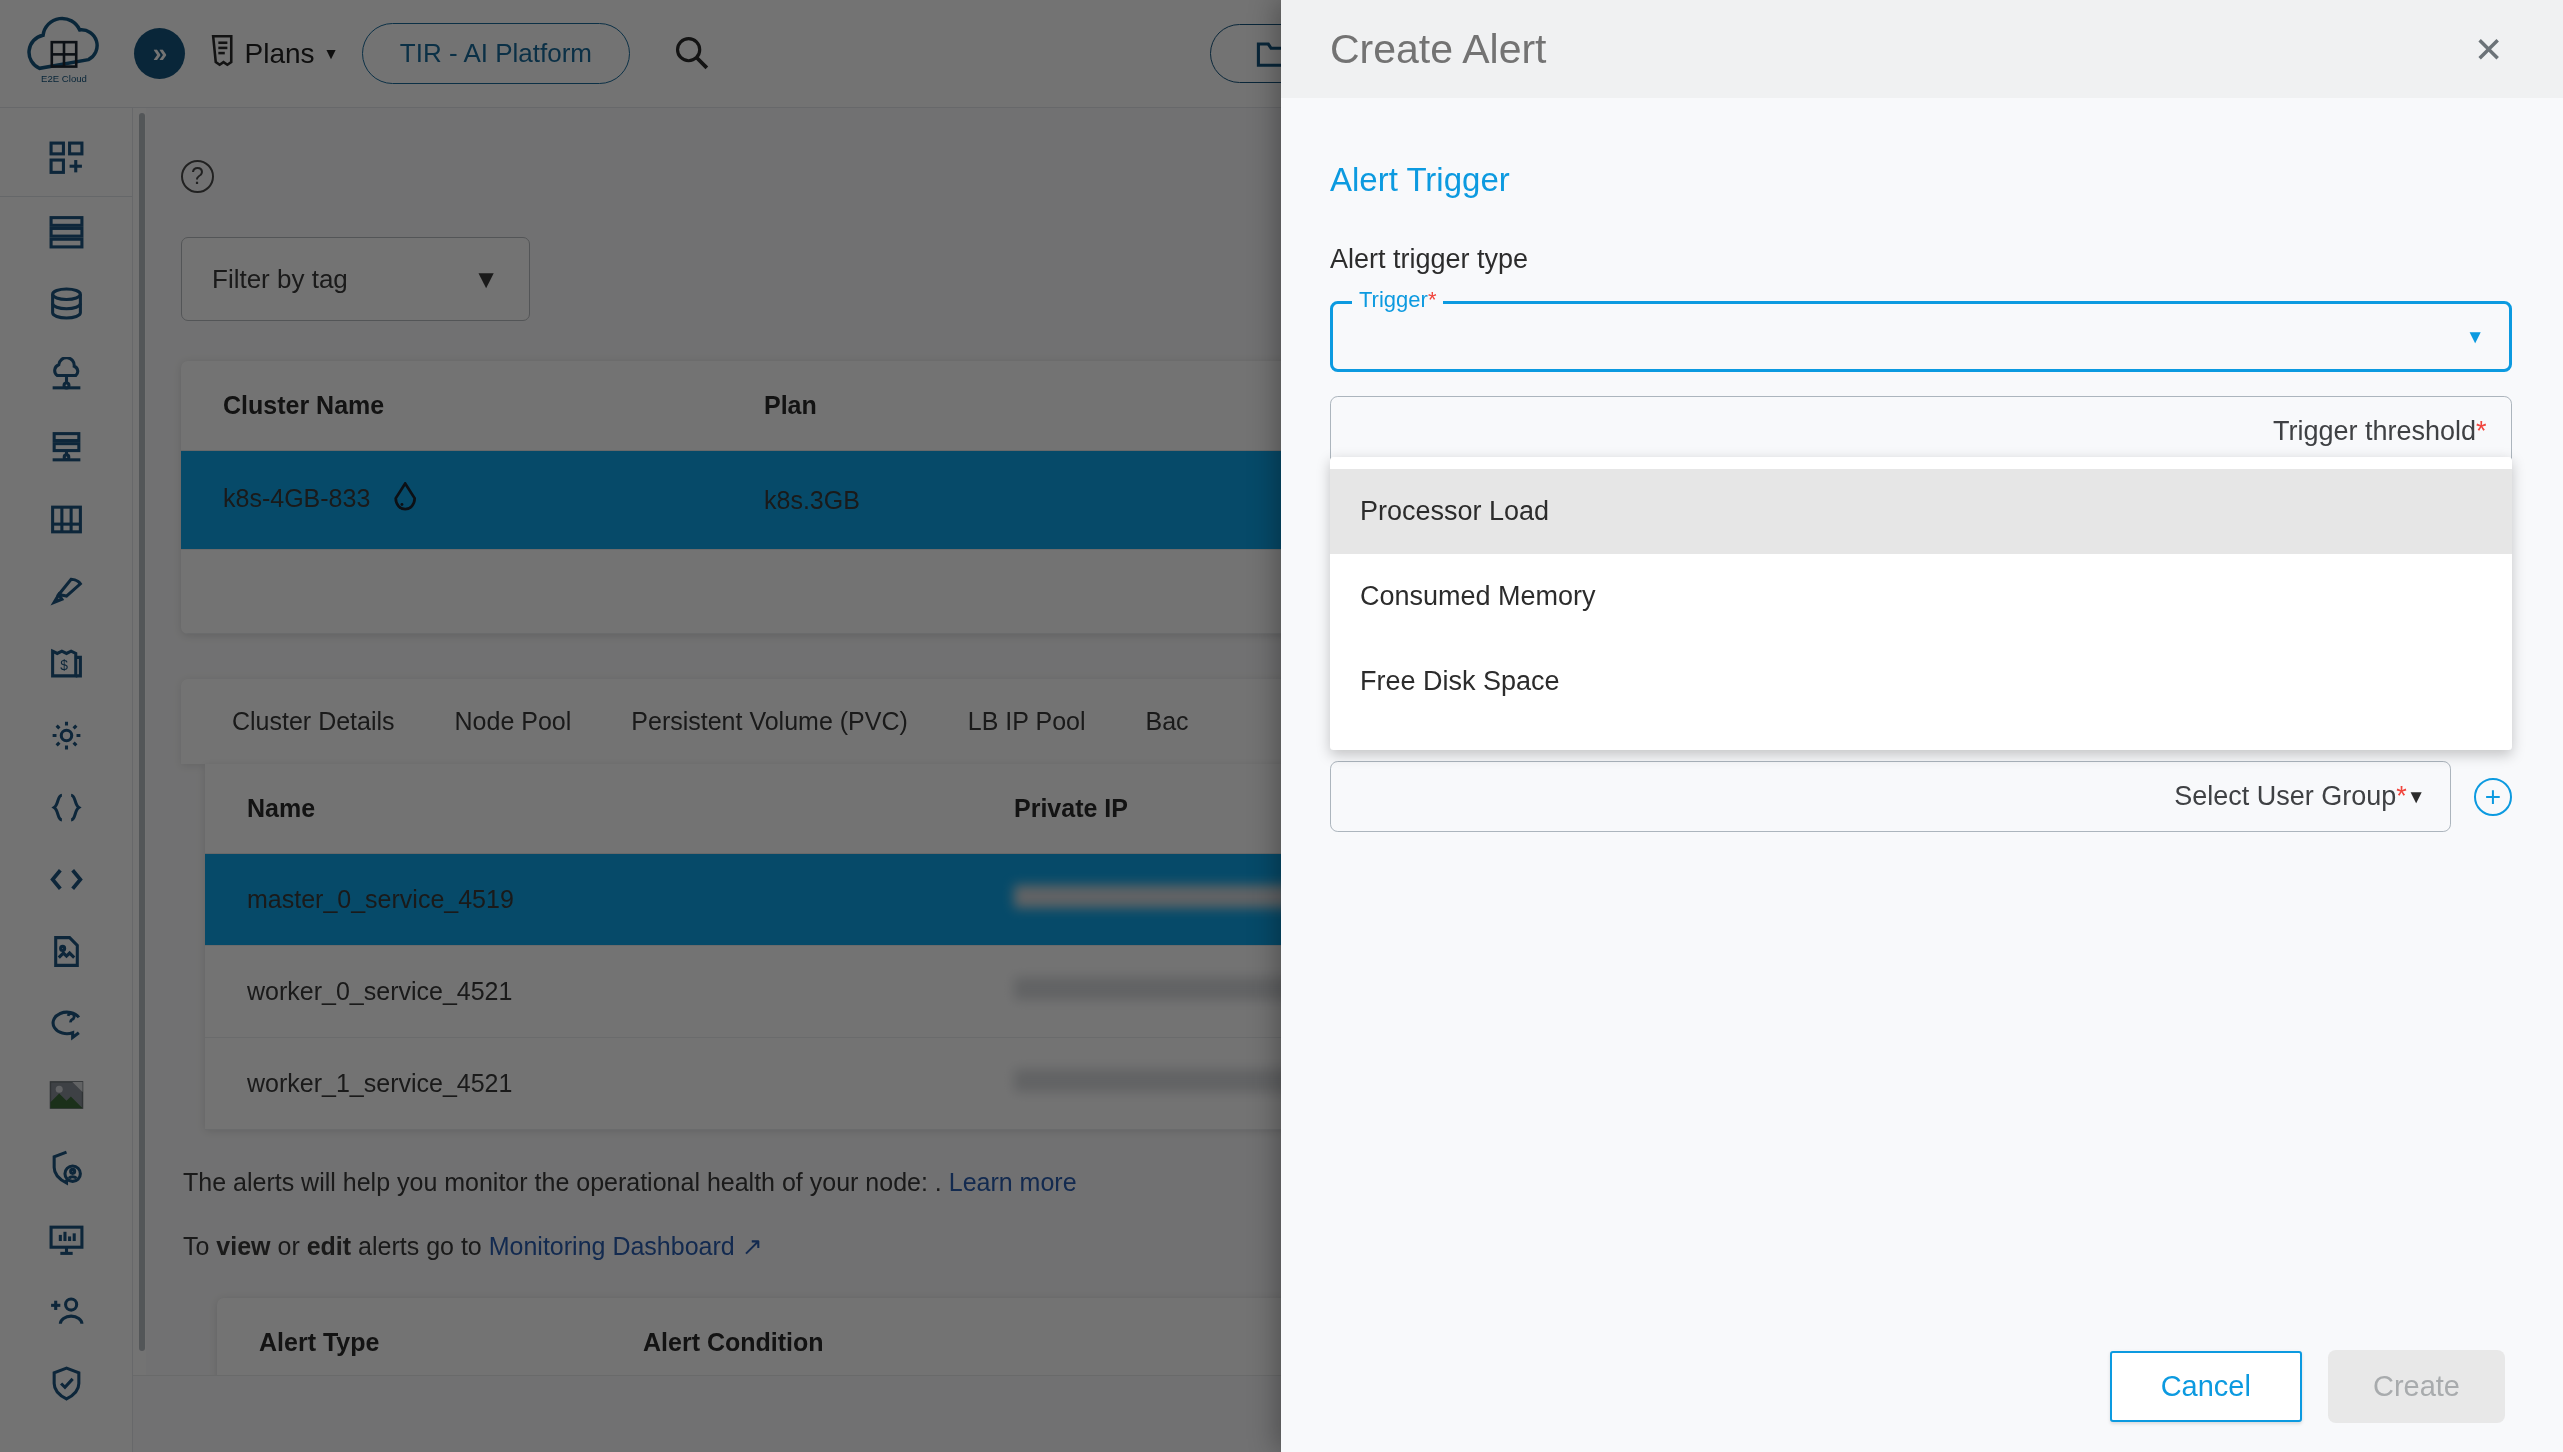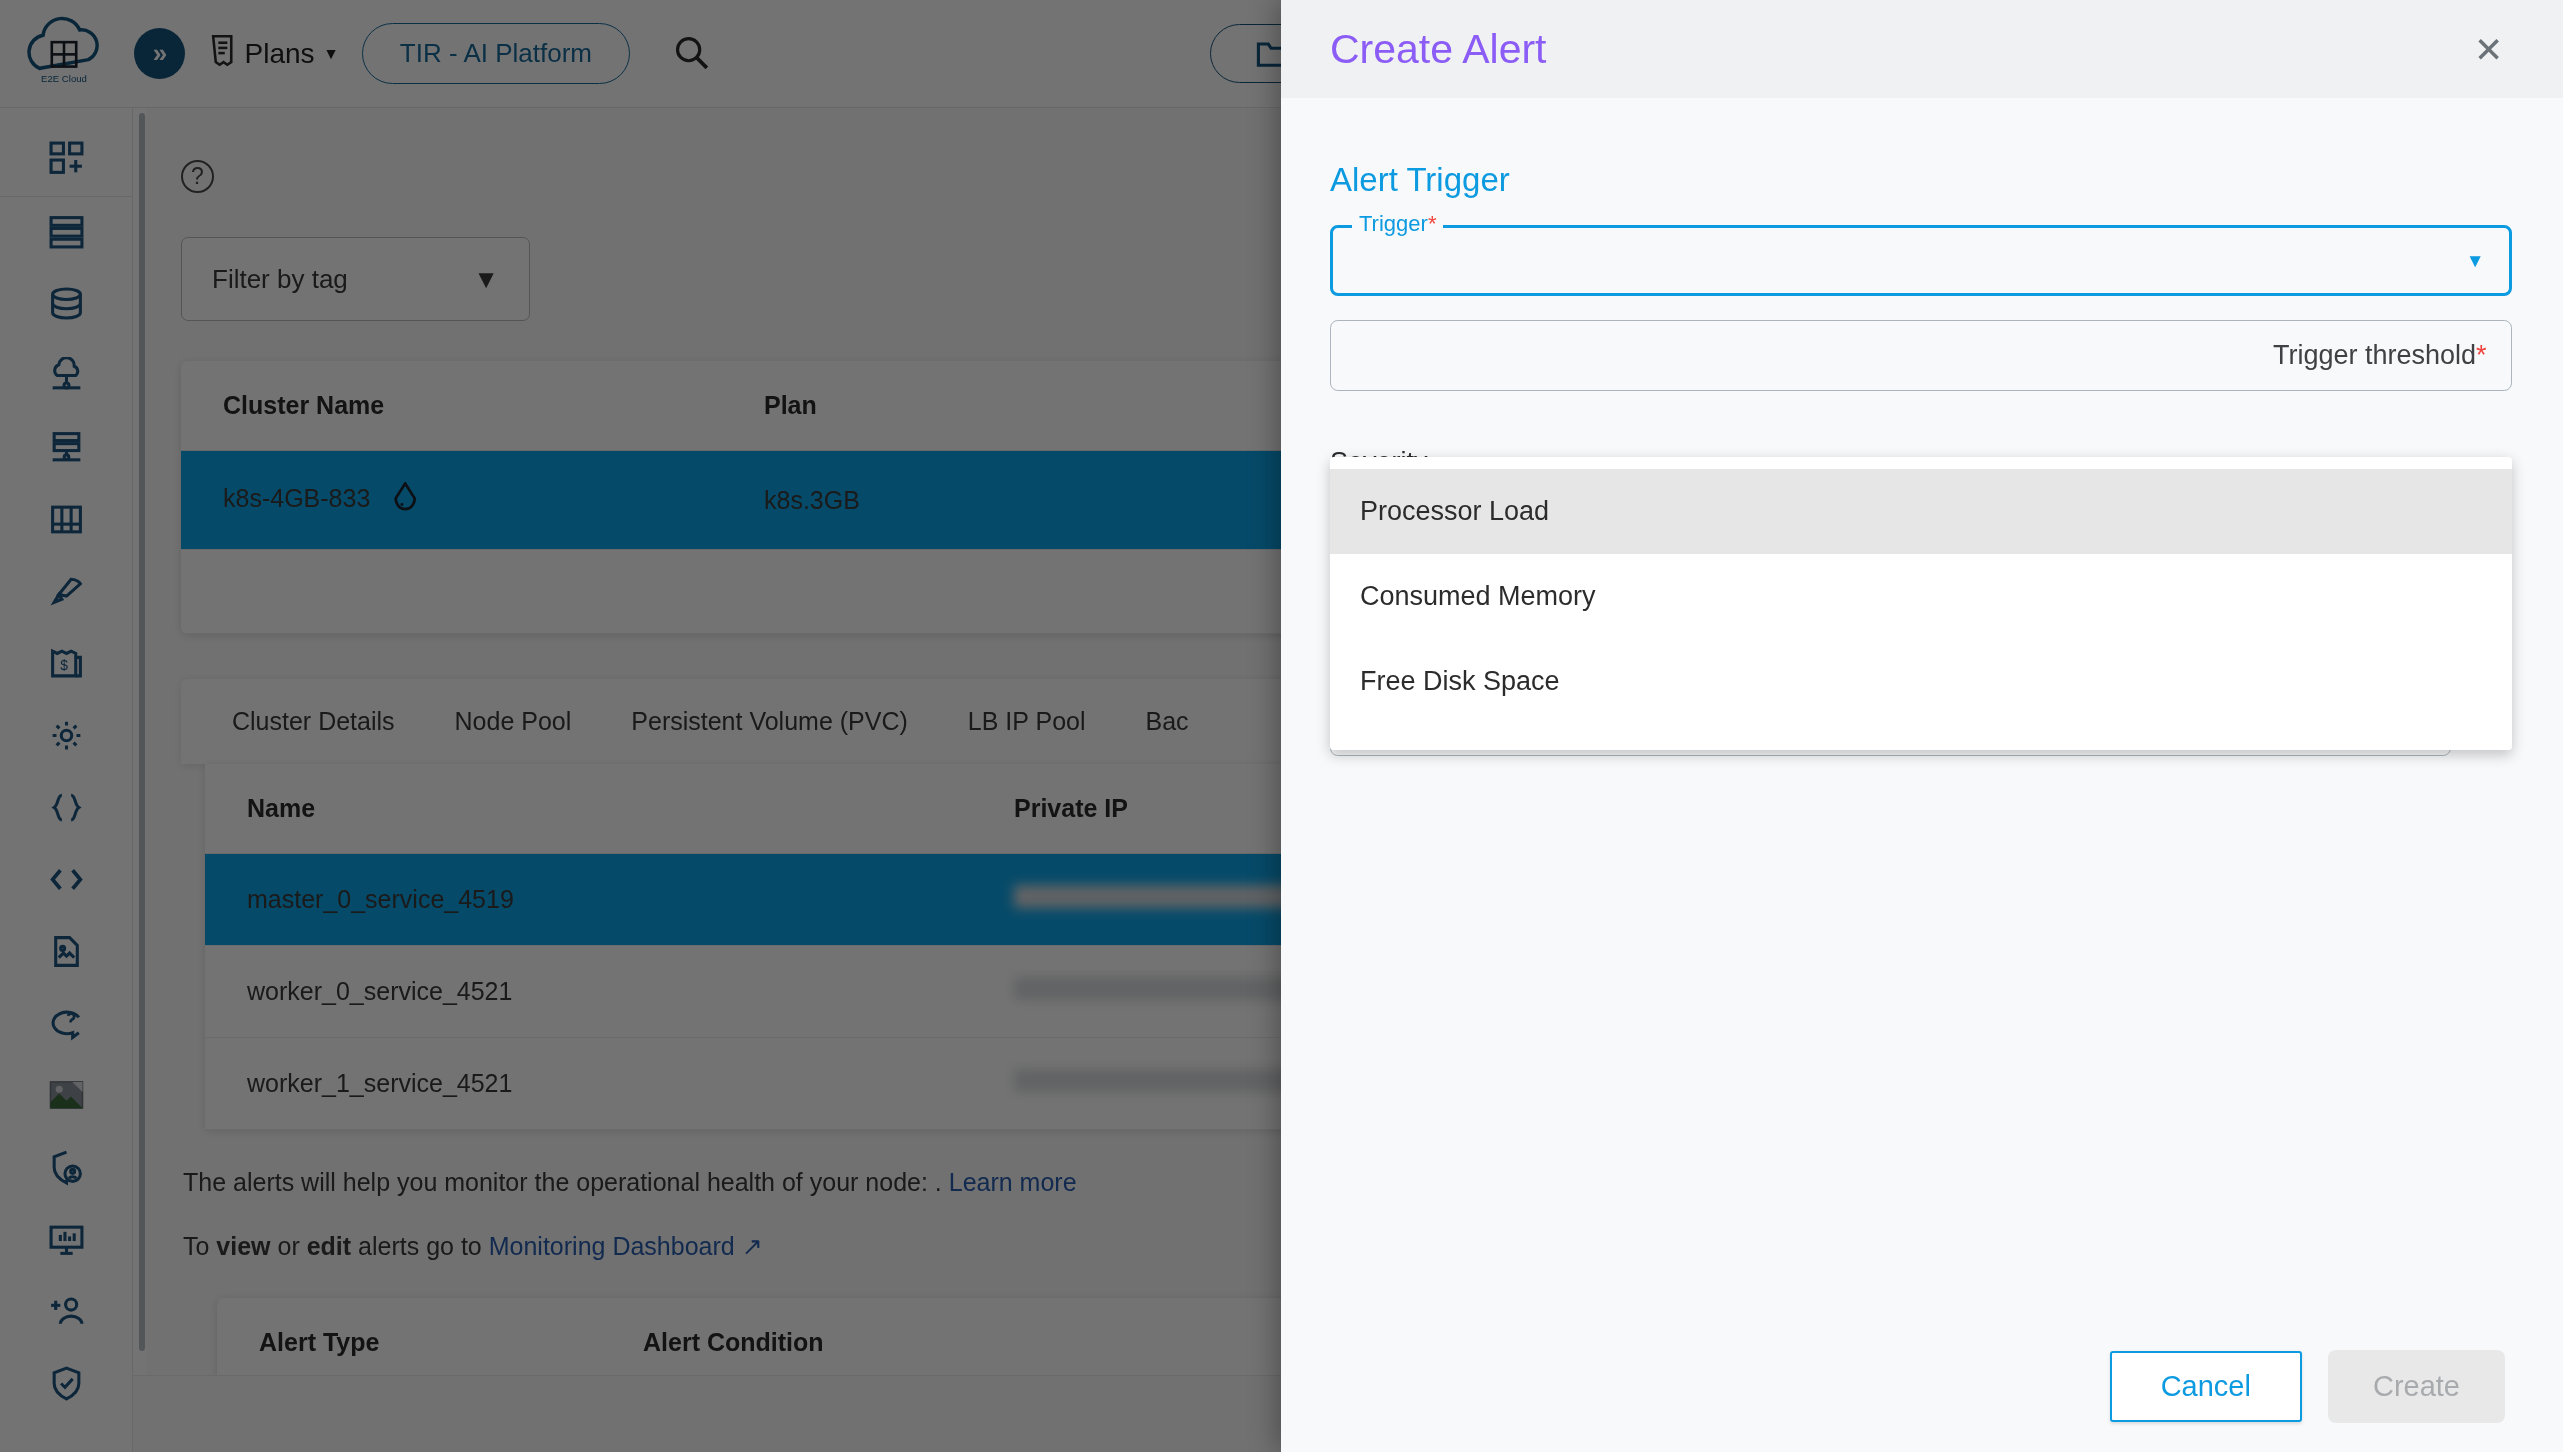--- a/index.html
+++ b/index.html
@@ -140,21 +140,21 @@
     position: absolute; top: 0; right: 0; width: 1282px; height: 1452px;
     background: #f8f9fb; z-index: 60;
     box-shadow: -5.2px 0 26px rgba(0,0,0,0.30);
     display: flex; flex-direction: column;
   }
   .modal-head {
     height: 98px; background: #f0f1f2; flex: none;
     display: flex; align-items: center; justify-content: space-between;
     padding: 0 51px 0 49px;
   }
-  .modal-title { font-size: 41px; color: #8b5cf6; }
+  .modal-title { font-size: 41px; color: #737373; }
   .close-x {
     font-size: 35px; color: #6c7378; cursor: pointer; line-height: 1;
     padding: 5.2px 8.7px;
   }
   .modal-body { flex: 1; position: relative; padding: 0 51px 0 49px; }
   .sec-title { font-size: 33px; color: #0c9ae0; margin-top: 63px; }
   .field-label { font-size: 27px; color: #2c2c2c; margin-top: 45px; }
 
   
   .trigger-wrap { position: relative; margin-top: 26px; }
@@ -579,20 +579,21 @@
   <div class="modal">
 
     <div class="modal-head">
       <div class="modal-title">Create Alert</div>
       <div class="close-x">✕</div>
     </div>
 
     <div class="modal-body">
       <div class="sec-title">Alert Trigger</div>
 
+      <div class="field-label">Alert trigger type</div>
 
       <div class="trigger-wrap">
         <div class="trigger-field">
           <div class="notch">
             <span>Trigger</span><span class="req">*</span>
           </div>
           <span class="trigger-caret">▼</span>
         </div>
       </div>
 

